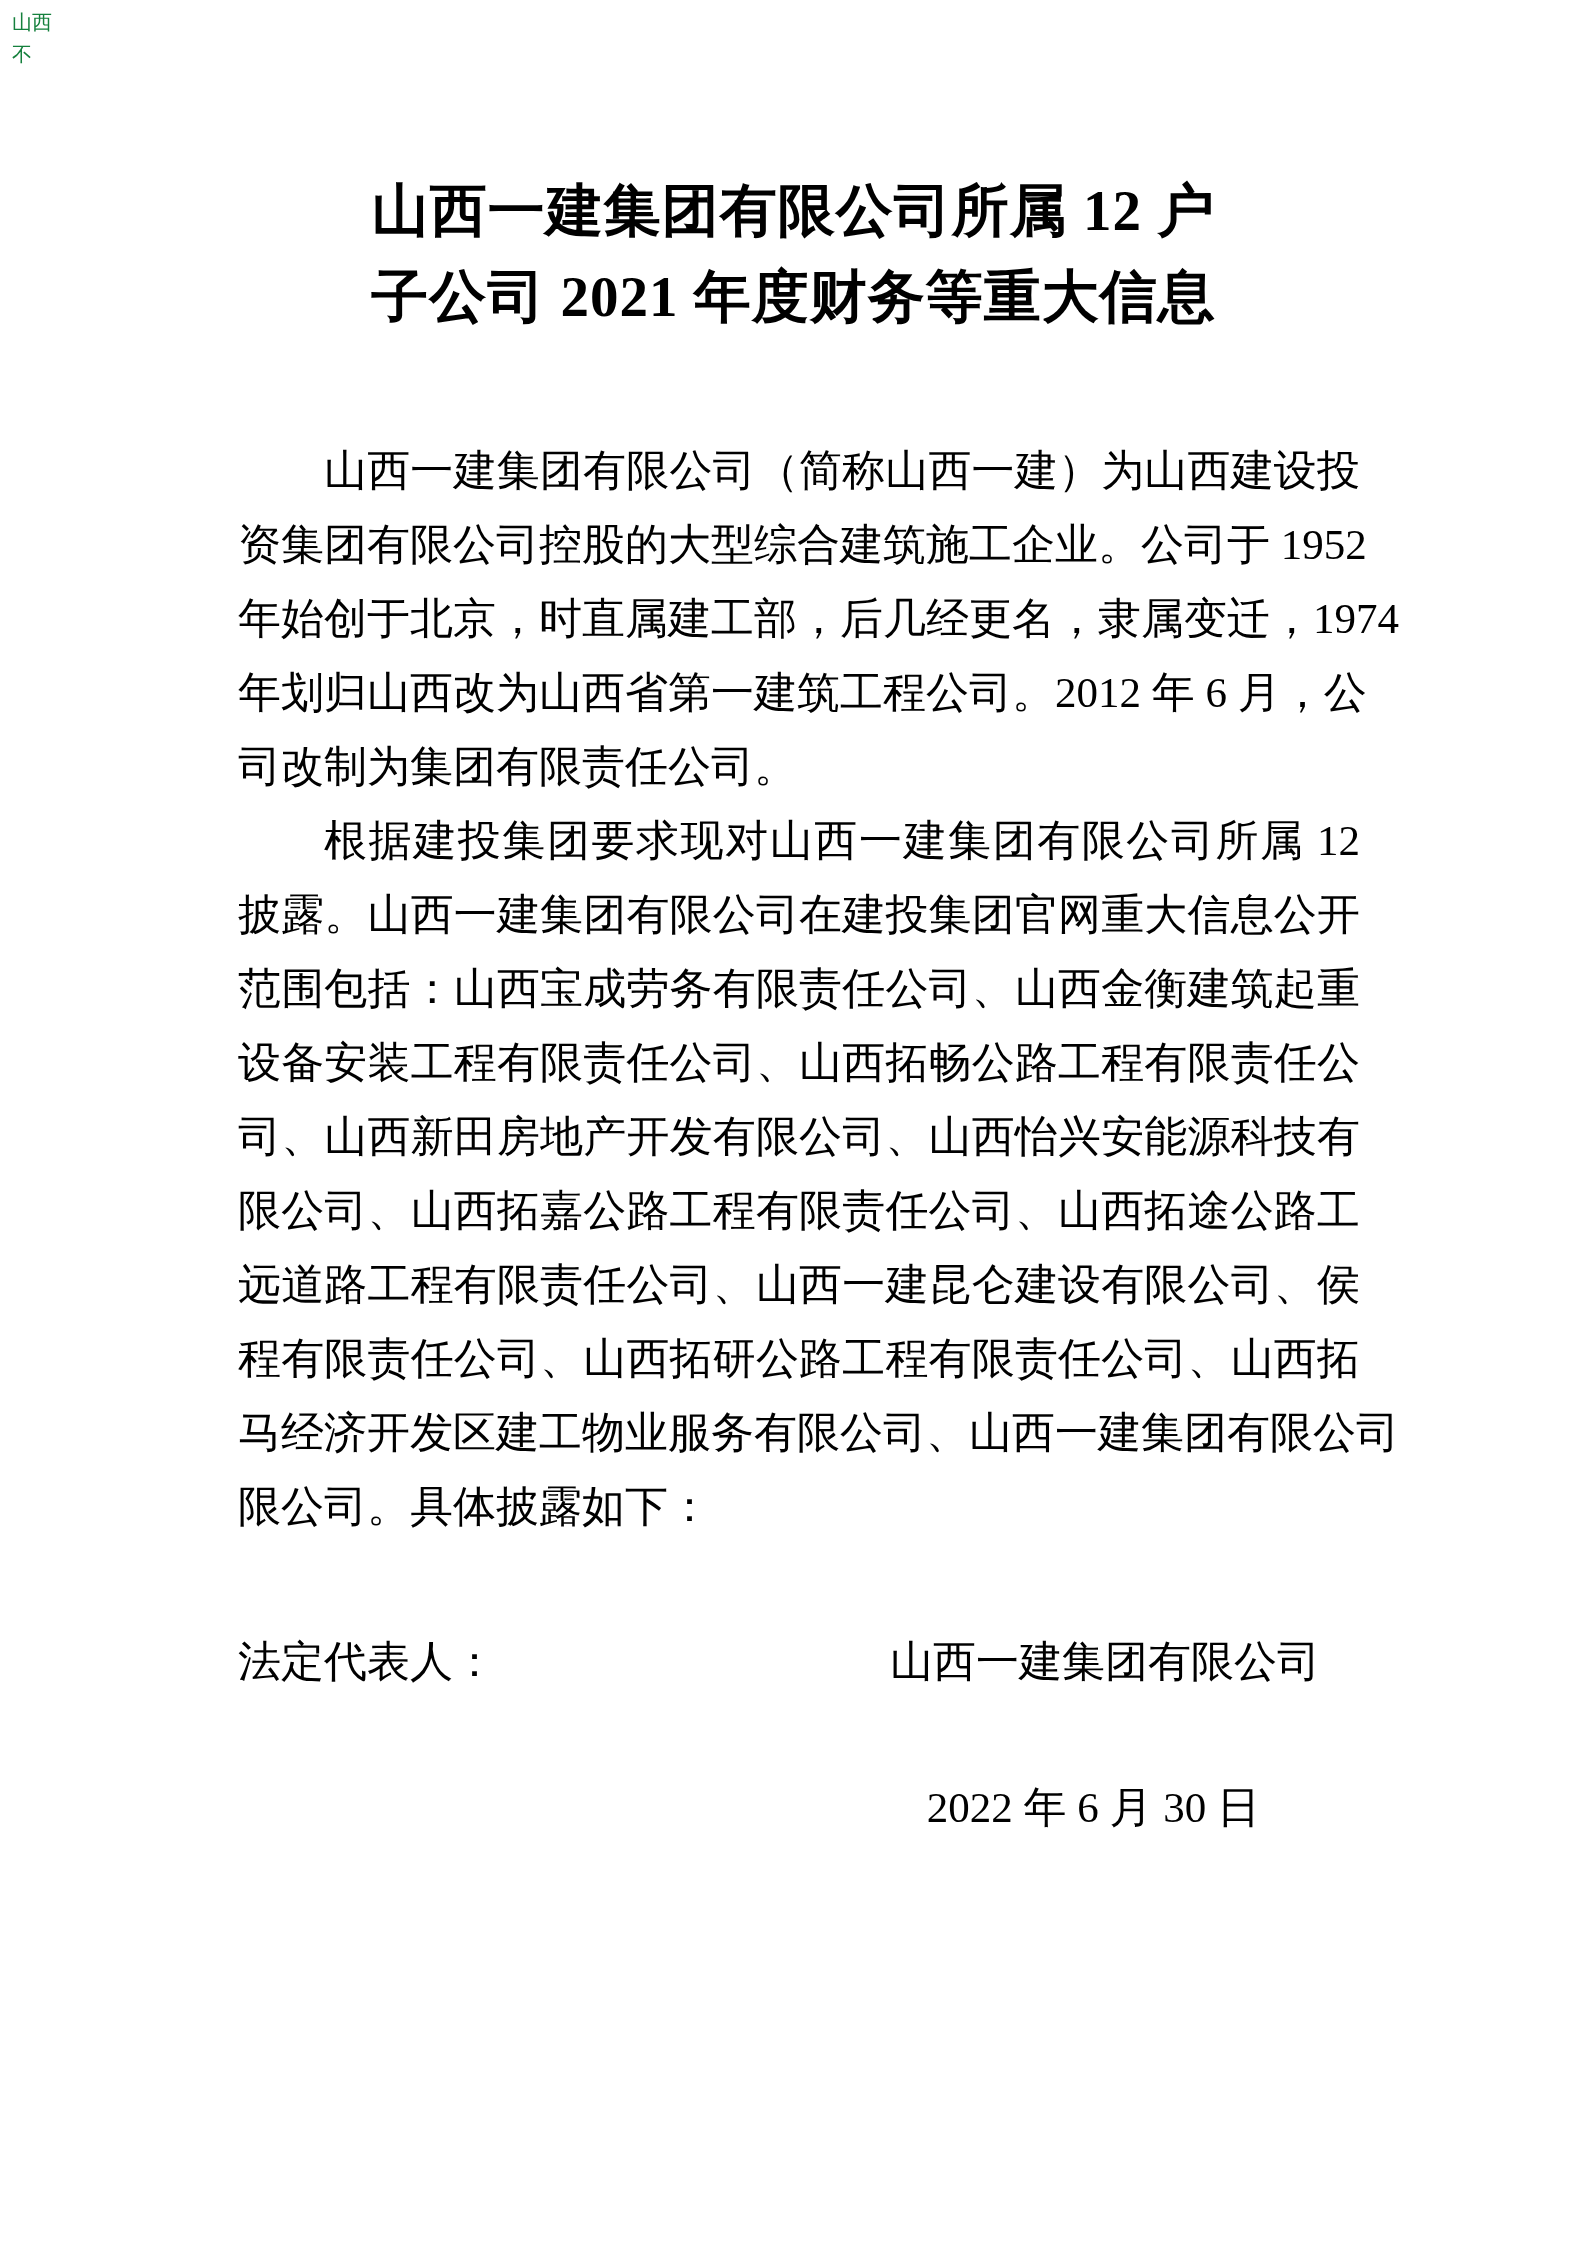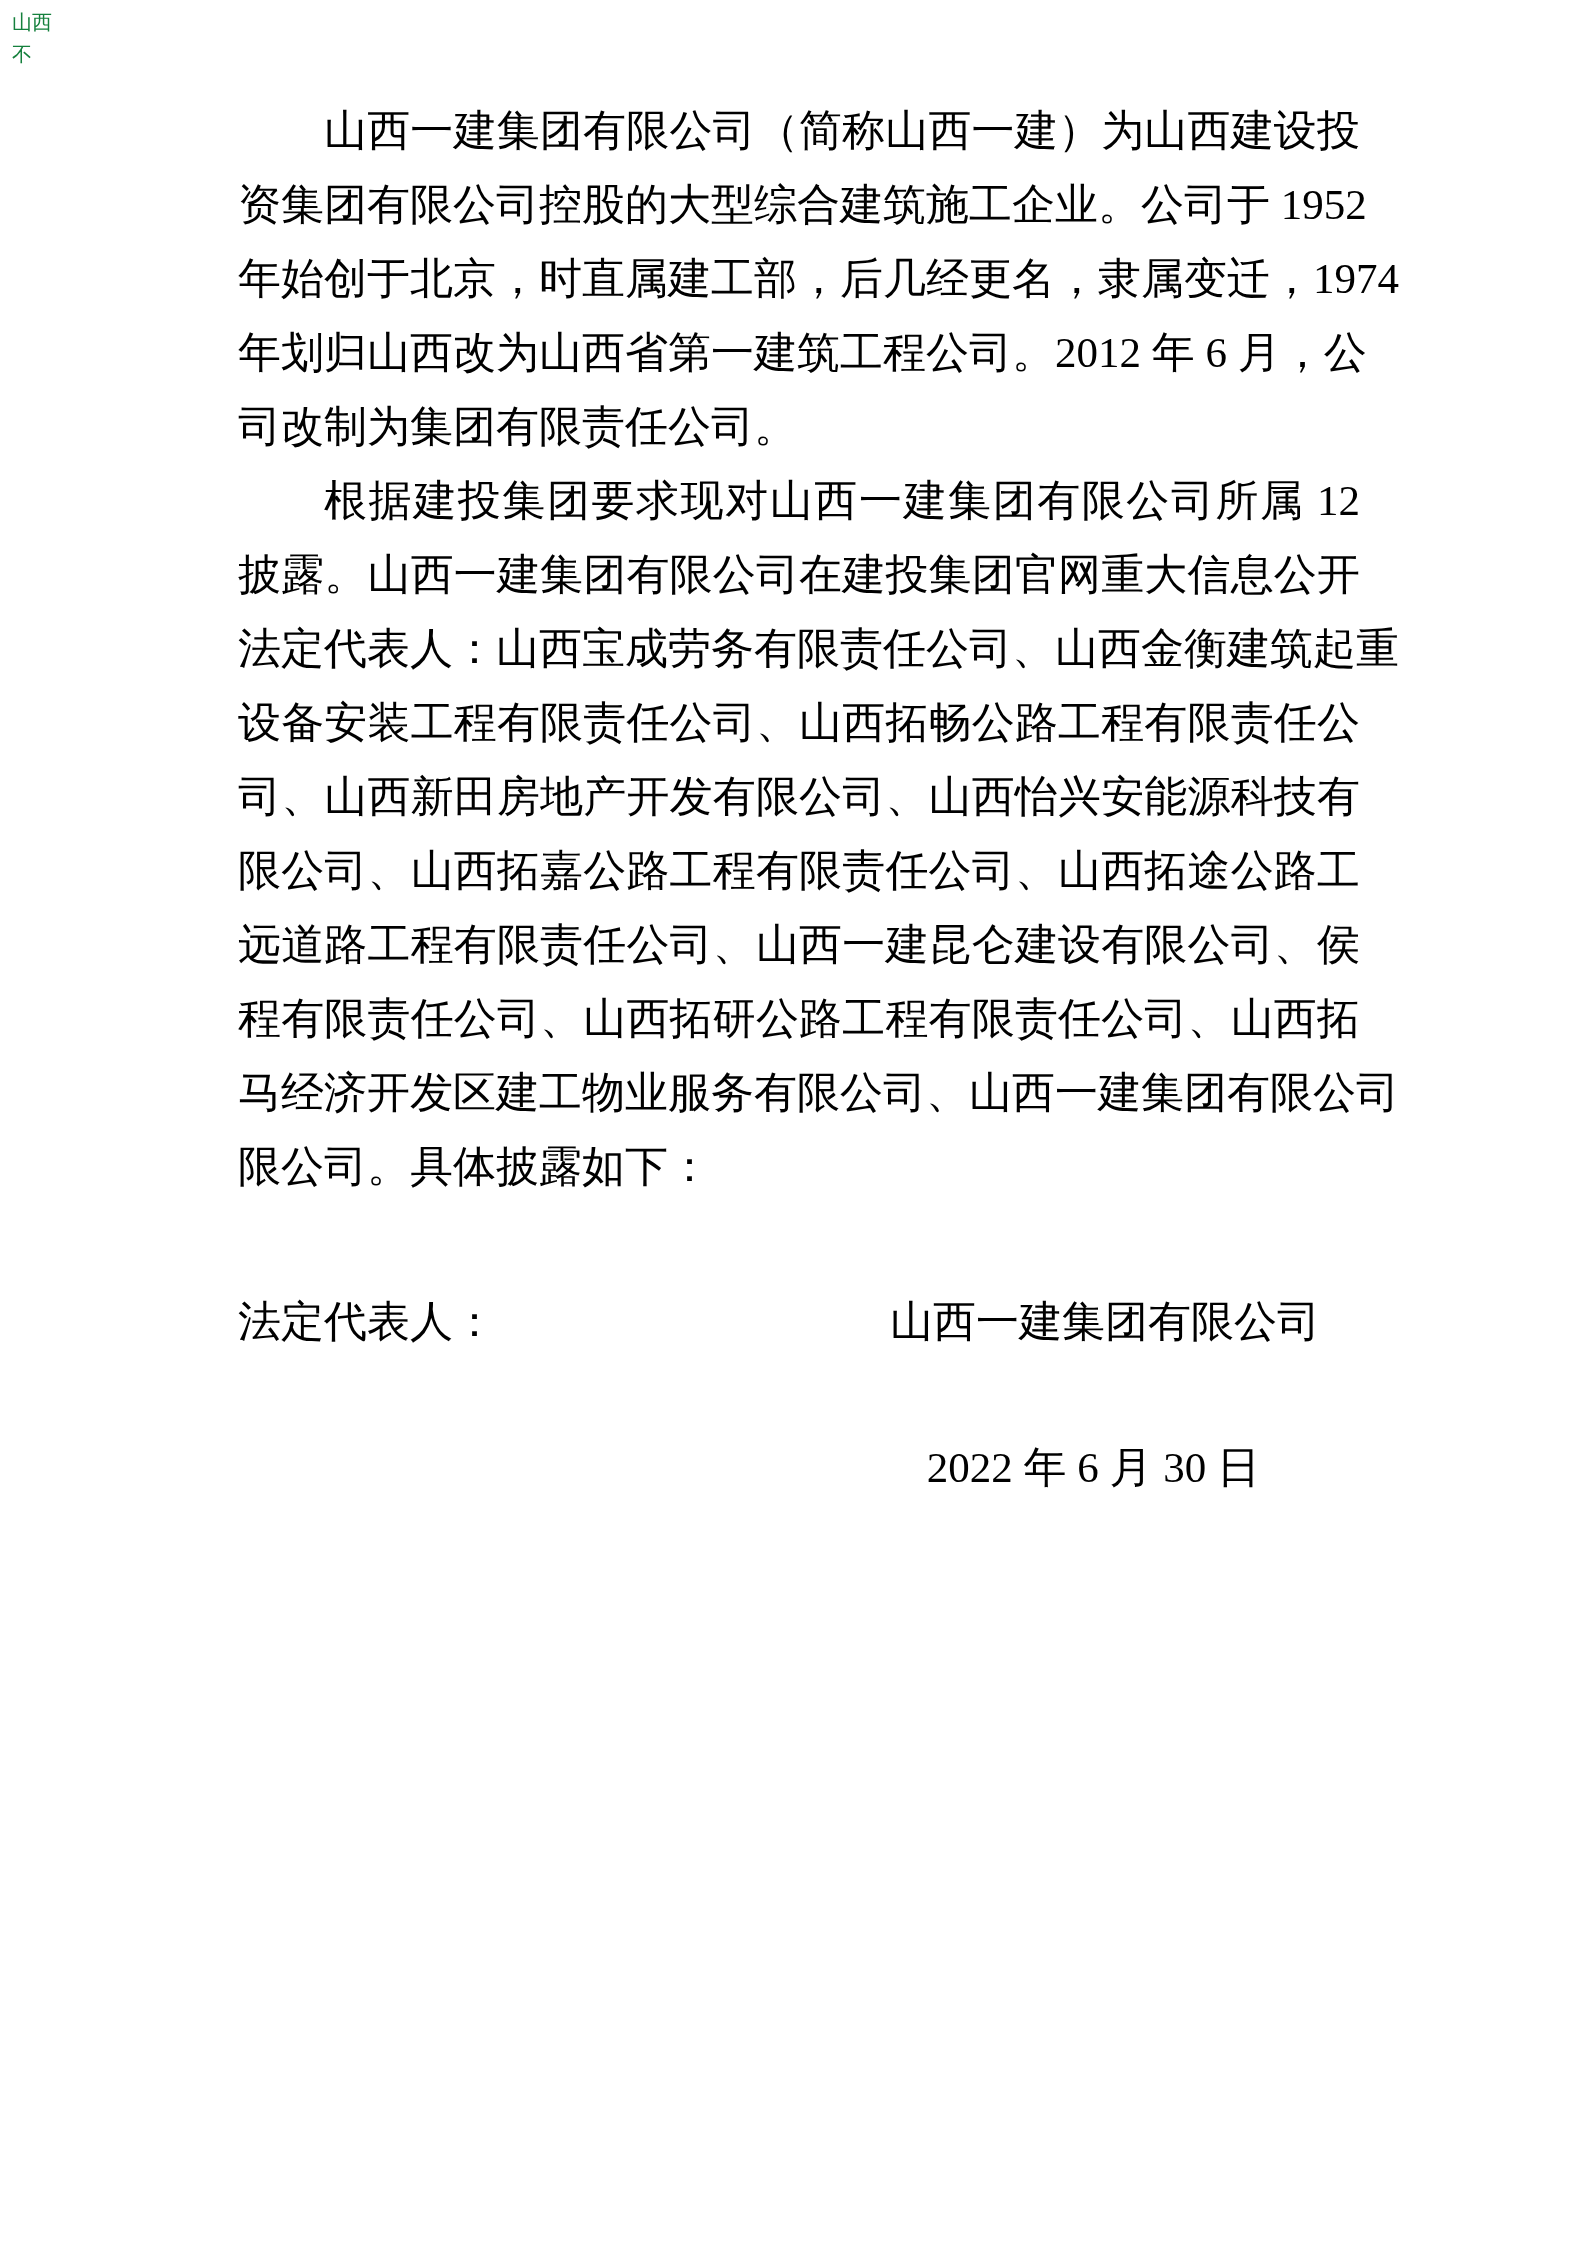--- a/index.html
+++ b/index.html
@@ -83,35 +83,39 @@
 </head>
 <body>
 
 <div class="page">
 
   <div class="corner-marks">
     <div>山西</div>
     <div>不</div>
   </div>
 
+  <div class="title-block">
+    <div>山西一建集团有限公司所属 12 户</div>
+    <div>子公司 2021 年度财务等重大信息</div>
+  </div>
 
   <div class="content">
 
     <div class="body-block">
       <div class="paragraph">
         <div class="p-line first">山西一建集团有限公司（简称山西一建）为山西建设投</div>
         <div class="p-line">资集团有限公司控股的大型综合建筑施工企业。公司于 1952</div>
         <div class="p-line">年始创于北京，时直属建工部，后几经更名，隶属变迁，1974</div>
         <div class="p-line">年划归山西改为山西省第一建筑工程公司。2012 年 6 月，公</div>
         <div class="p-line last">司改制为集团有限责任公司。</div>
       </div>
       <div class="paragraph">
         <div class="p-line first">根据建投集团要求现对山西一建集团有限公司所属 12</div>
         <div class="p-line">披露。山西一建集团有限公司在建投集团官网重大信息公开</div>
-        <div class="p-line">法定代表人：山西宝成劳务有限责任公司、山西金衡建筑起重</div>
+        <div class="p-line">范围包括：山西宝成劳务有限责任公司、山西金衡建筑起重</div>
         <div class="p-line">设备安装工程有限责任公司、山西拓畅公路工程有限责任公</div>
         <div class="p-line">司、山西新田房地产开发有限公司、山西怡兴安能源科技有</div>
         <div class="p-line">限公司、山西拓嘉公路工程有限责任公司、山西拓途公路工</div>
         <div class="p-line">远道路工程有限责任公司、山西一建昆仑建设有限公司、侯</div>
         <div class="p-line">程有限责任公司、山西拓研公路工程有限责任公司、山西拓</div>
         <div class="p-line">马经济开发区建工物业服务有限公司、山西一建集团有限公司</div>
         <div class="p-line last">限公司。具体披露如下：</div>
       </div>
     </div>
 

